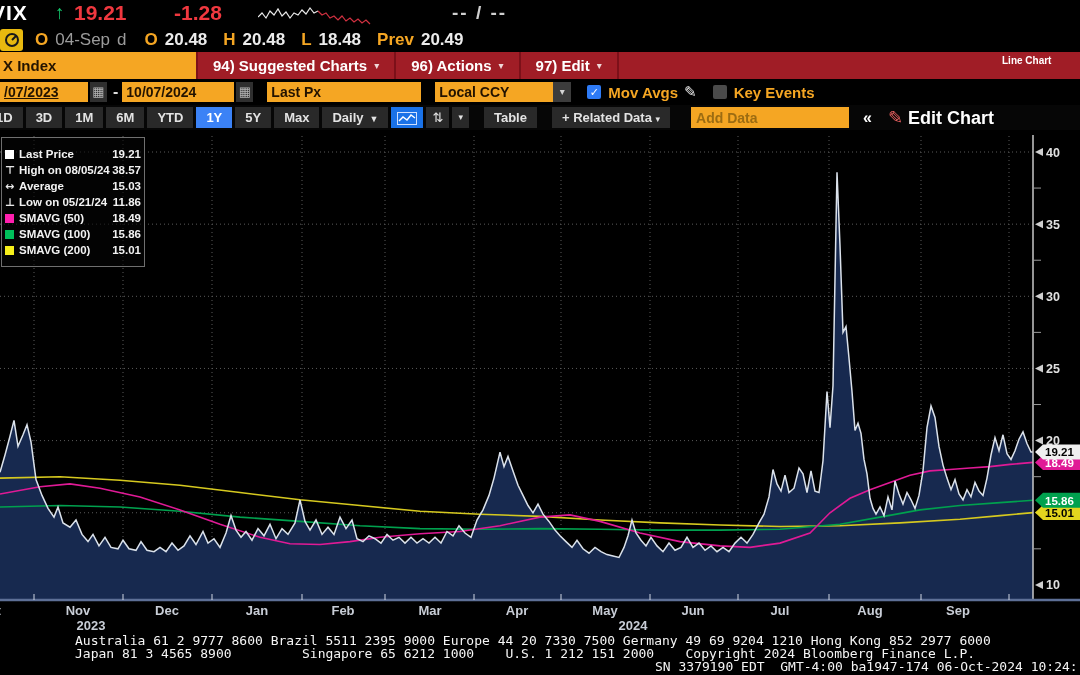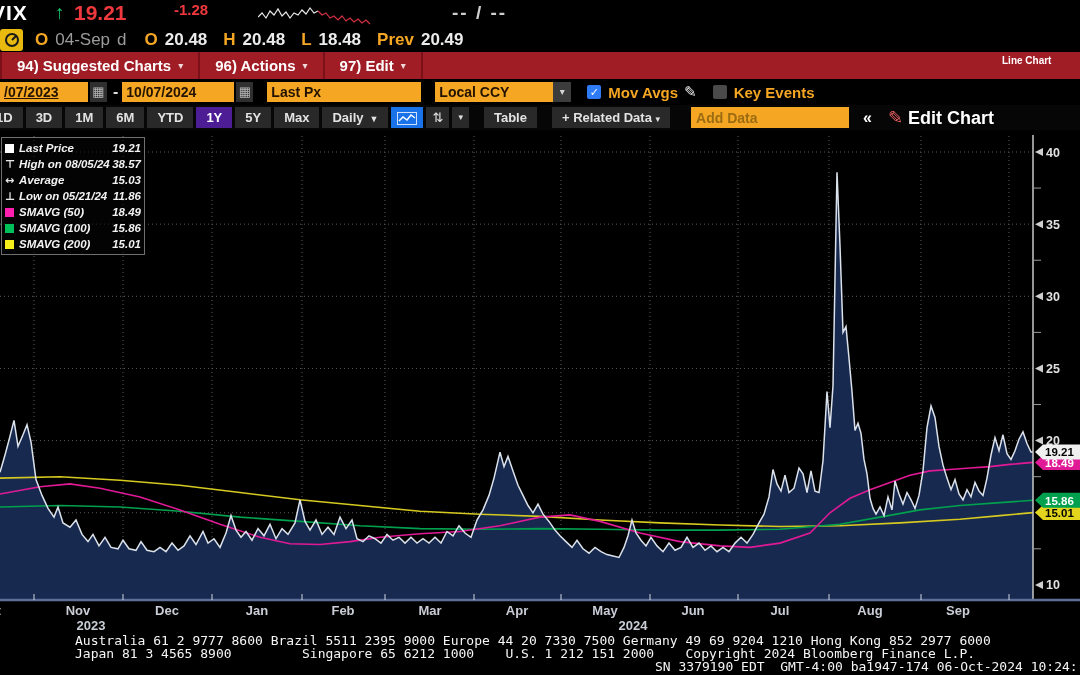--- a/index.html
+++ b/index.html
@@ -3,21 +3,21 @@
 <meta charset="utf-8">
 <style>
   html,body{margin:0;padding:0;background:#000;}
   #screen{position:relative;width:1080px;height:675px;background:#000;overflow:hidden;
           font-family:"Liberation Sans","DejaVu Sans",sans-serif;}
   
   #row1{position:absolute;top:0;left:0;width:1080px;height:27px;}
   #ticker{position:absolute;left:-9px;top:1px;color:#ffffff;font-size:21px;font-weight:bold;letter-spacing:1px;}
   #up-arrow{position:absolute;left:55px;top:2px;color:#13c46a;font-size:19px;font-weight:bold;}
   #last-price{position:absolute;left:74px;top:1px;color:#f0383f;font-size:21px;font-weight:bold;}
-  #chg{position:absolute;left:174px;top:1px;color:#f0383f;font-size:15px;font-weight:bold;text-align:center;}
+  #chg{position:absolute;left:174px;top:1px;color:#f0383f;font-size:21px;font-weight:bold;text-align:center;}
   #spark{position:absolute;left:258px;top:3px;}
   #bid-ask{position:absolute;left:452px;top:2px;color:#cfcfcf;font-size:19px;font-weight:bold;letter-spacing:2px;}
   
   #row2{position:absolute;top:27px;left:0;width:1080px;height:25px;display:flex;align-items:center;font-size:17px;}
   #gauge{width:23px;height:22px;background:#e8b90f;border-radius:3px;margin-right:12px;display:flex;align-items:center;justify-content:center;}
   .amb{color:#f5a623;font-weight:bold;margin-right:7px;}
   .gry{color:#9b9b9b;margin-right:7px;}
   .wht{color:#ececec;margin-right:16px;font-weight:bold;}
   
   #row3{position:absolute;top:52px;left:0;width:1080px;height:27px;background:#a01d26;display:flex;align-items:stretch;}
@@ -39,34 +39,34 @@
   #ccy-field{width:110px;margin-left:14px;}
   #ccy-caret{width:18px;height:20px;background:#3c3c3c;color:#d5d5d5;font-size:10px;line-height:20px;text-align:center;}
   .chk{width:14px;height:14px;border-radius:2px;display:flex;align-items:center;justify-content:center;font-size:11px;color:#fff;}
   #chk-mov{background:#2e7bf6;margin-left:16px;}
   #chk-key{background:#4a4a4a;margin-left:16px;}
   .chk-label{color:#f5a623;font-size:15px;font-weight:bold;margin-left:7px;}
   #pencil-mov{color:#e9e9e9;font-size:15px;margin-left:6px;}
   
   #row5{position:absolute;top:105px;left:0;width:1080px;height:25px;background:#060606;display:flex;align-items:center;}
   .tbtn{background:#292929;color:#e3e3e3;font-size:13px;font-weight:bold;height:21px;line-height:21px;padding:0 10px;margin-right:3px;white-space:nowrap;}
-  .tbtn.sel{background:#4c1d95;color:#ffffff;}
+  .tbtn.sel{background:#3b82f6;color:#ffffff;}
   .ibtn{background:#292929;color:#e3e3e3;height:21px;line-height:21px;padding:0 6px;margin-right:3px;font-size:13px;}
   .ibtn.sel{background:#1a72e8;}
   #daily-caret{font-size:9px;margin-left:6px;}
   #add-data{width:148px;background:#f5a623;border:none;height:21px;font-size:14px;font-weight:bold;padding:0 5px;color:#231300;
             font-family:"Liberation Sans","DejaVu Sans",sans-serif;}
   #add-data::placeholder{color:#9c6c12;opacity:1;}
   #collapse-btn{color:#fff;font-size:16px;font-weight:bold;background:none;border:none;margin:0 10px 0 8px;}
   #edit-chart{color:#fff;font-size:18px;font-weight:bold;margin-right:6px;white-space:nowrap;}
   #edit-chart .pencil{color:#e86060;margin-right:5px;}
   .tb-gap{width:12px;}
   
   #chart{position:absolute;top:130px;left:0;}
-  #legend{position:absolute;top:137px;left:1px;width:136px;background:rgba(5,5,5,0.62);border:1px solid #6f6f6f;padding:2px 3px;z-index:4;font-style:italic;}
+  #legend{position:absolute;top:137px;left:1px;width:136px;background:rgba(5,5,5,0.62);border:1px solid #6f6f6f;padding:8px 3px;z-index:4;}
   .leg-row{display:flex;align-items:center;height:16px;font-size:11.5px;font-weight:bold;color:#f2f2f2;}
   .leg-ic{width:14px;display:flex;align-items:center;}
   .leg-sw{width:9px;height:9px;display:inline-block;}
   .leg-glyph{color:#e8e8e8;font-size:11px;font-family:"DejaVu Sans",sans-serif;}
   .leg-lbl{flex:1;white-space:nowrap;}
   .leg-val{text-align:right;}
   
   #footer{position:absolute;top:631px;left:0;width:1080px;height:44px;z-index:5;
           font-family:"DejaVu Sans Mono","Liberation Mono",monospace;font-size:13px;color:#f5f5f5;}
   #footer div{position:absolute;white-space:pre;}
@@ -105,20 +105,21 @@
     <span class="wht">20.48</span>
     <span class="amb">H</span>
     <span class="wht">20.48</span>
     <span class="amb">L</span>
     <span class="wht">18.48</span>
     <span class="amb">Prev</span>
     <span class="wht">20.49</span>
   </div>
 
   <div id="row3">
+    <div id="sec-box">X Index</div>
     <div id="menu-items">
         <div class="menu-item">
           <span>94) Suggested Charts</span>
           <span class="menu-caret">▾</span>
         </div>
         <div class="menu-item">
           <span>96) Actions</span>
           <span class="menu-caret">▾</span>
         </div>
         <div class="menu-item">

